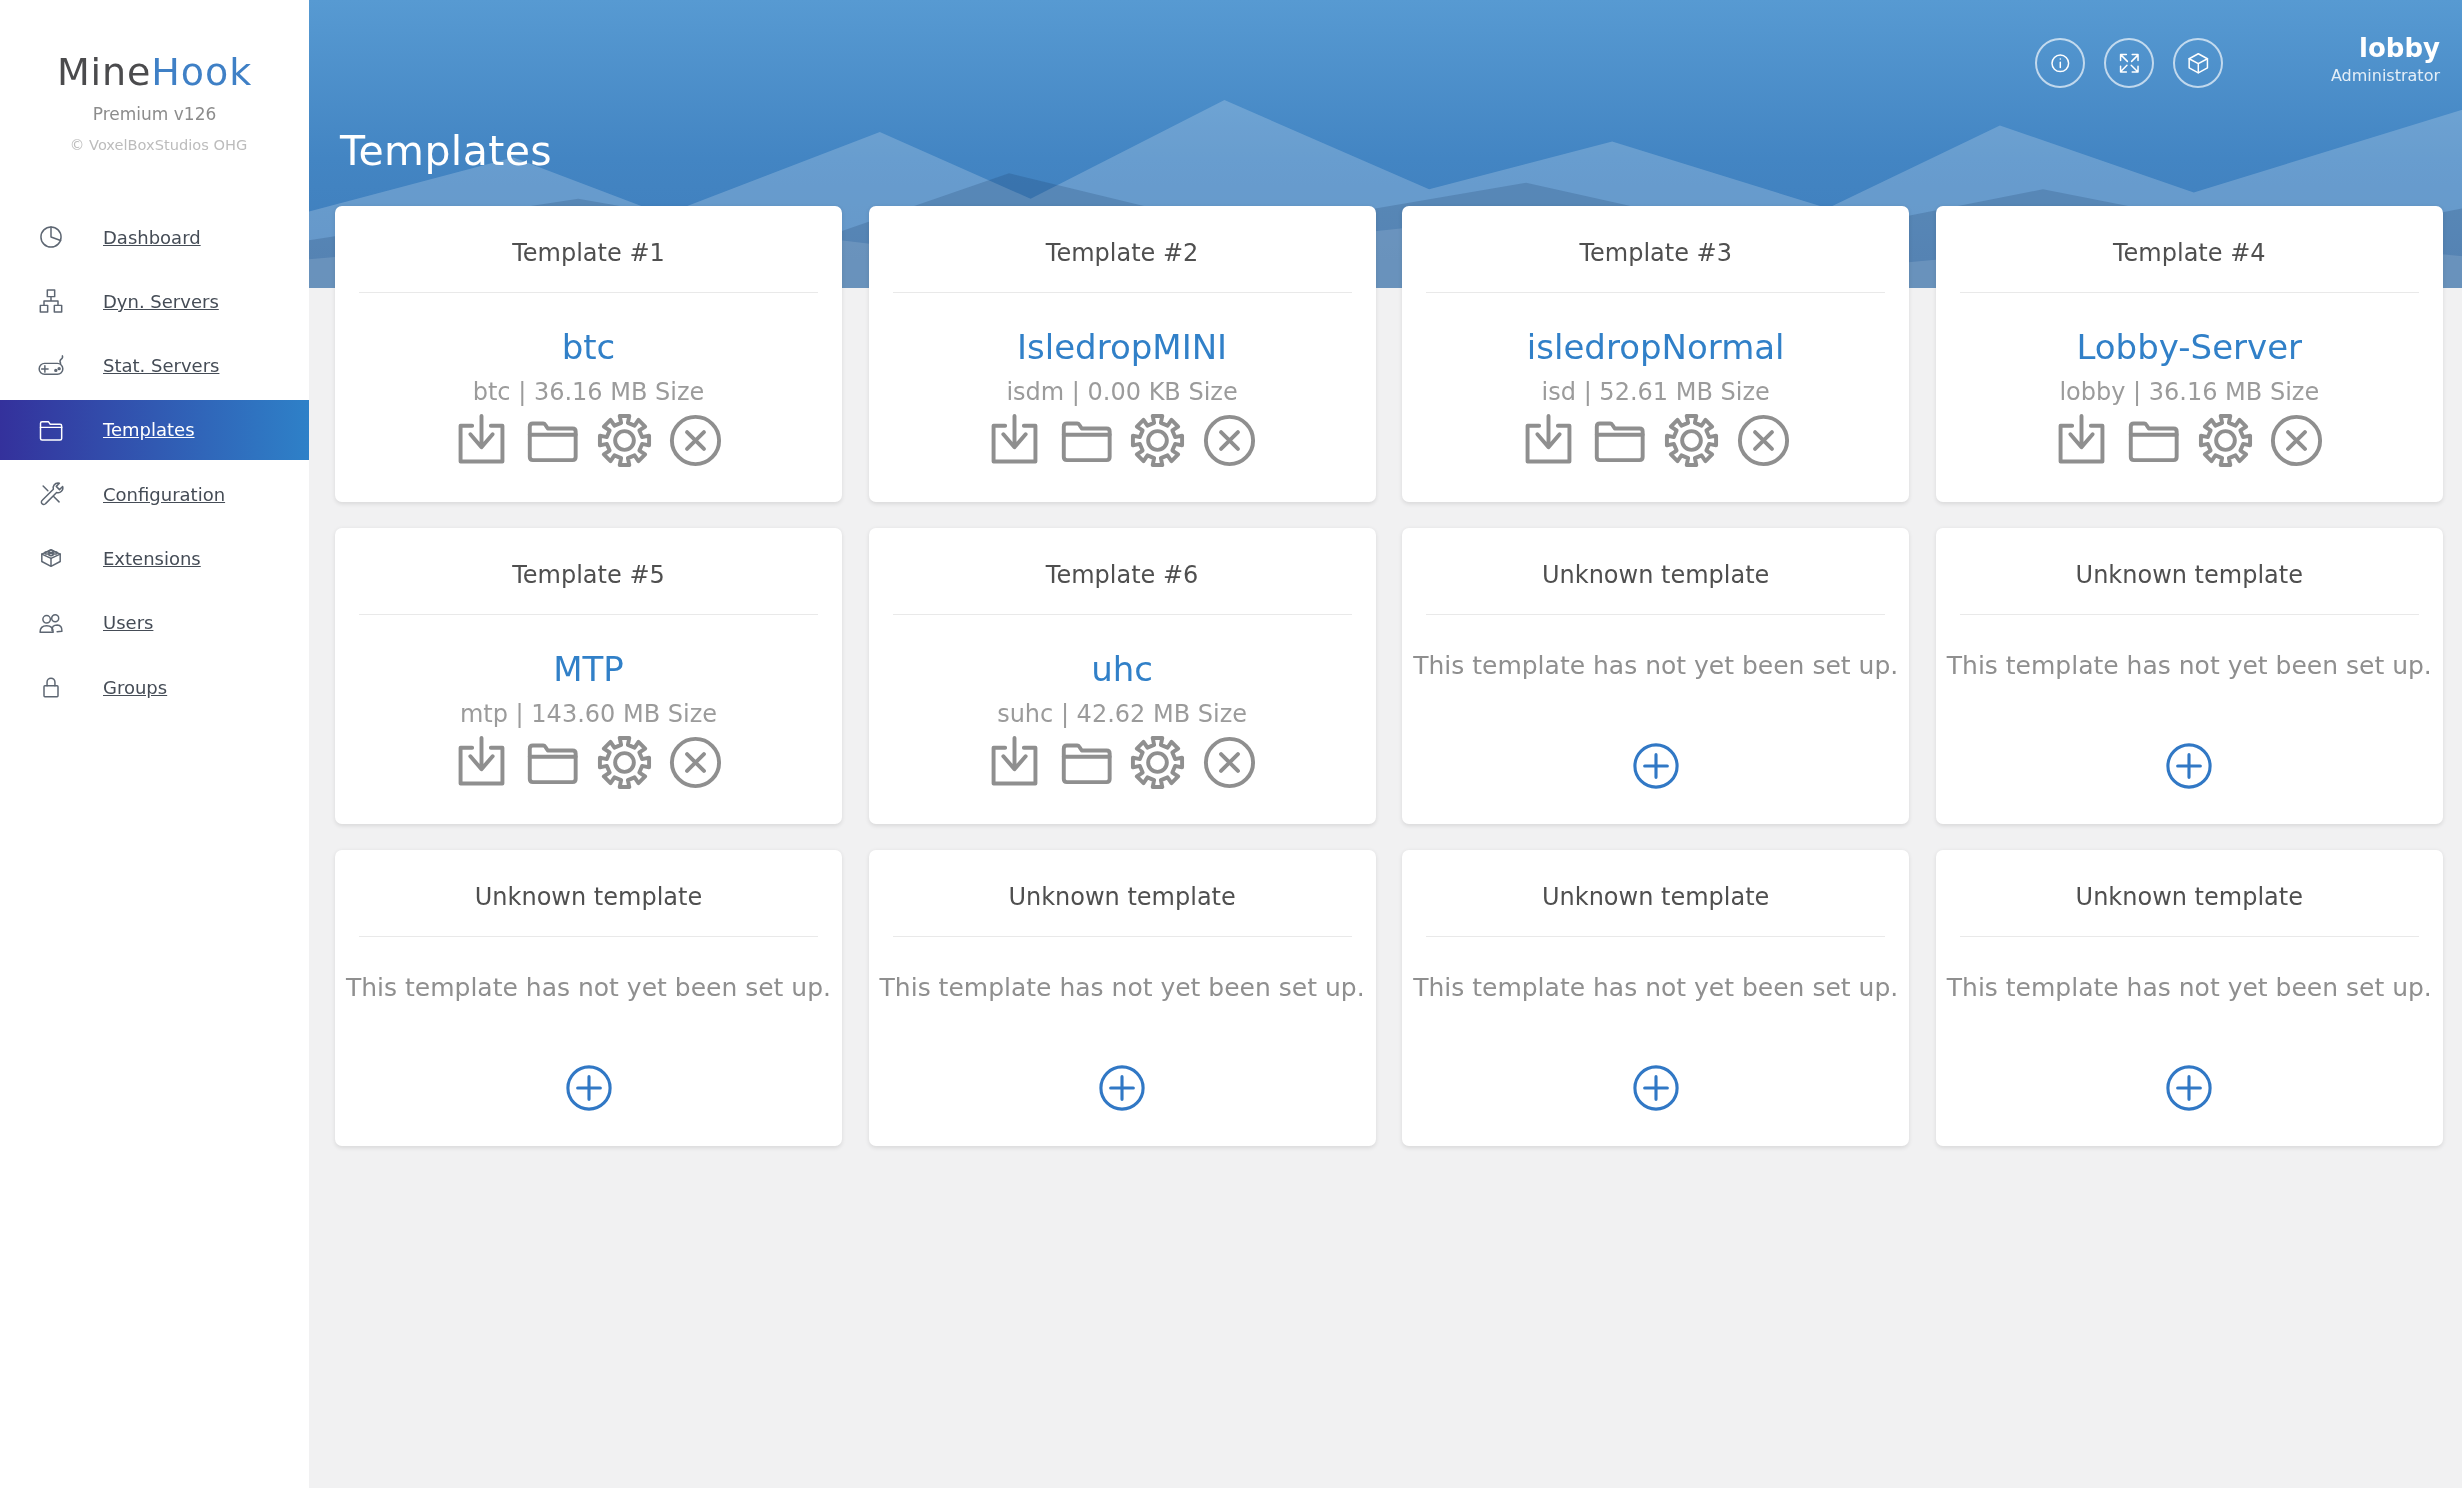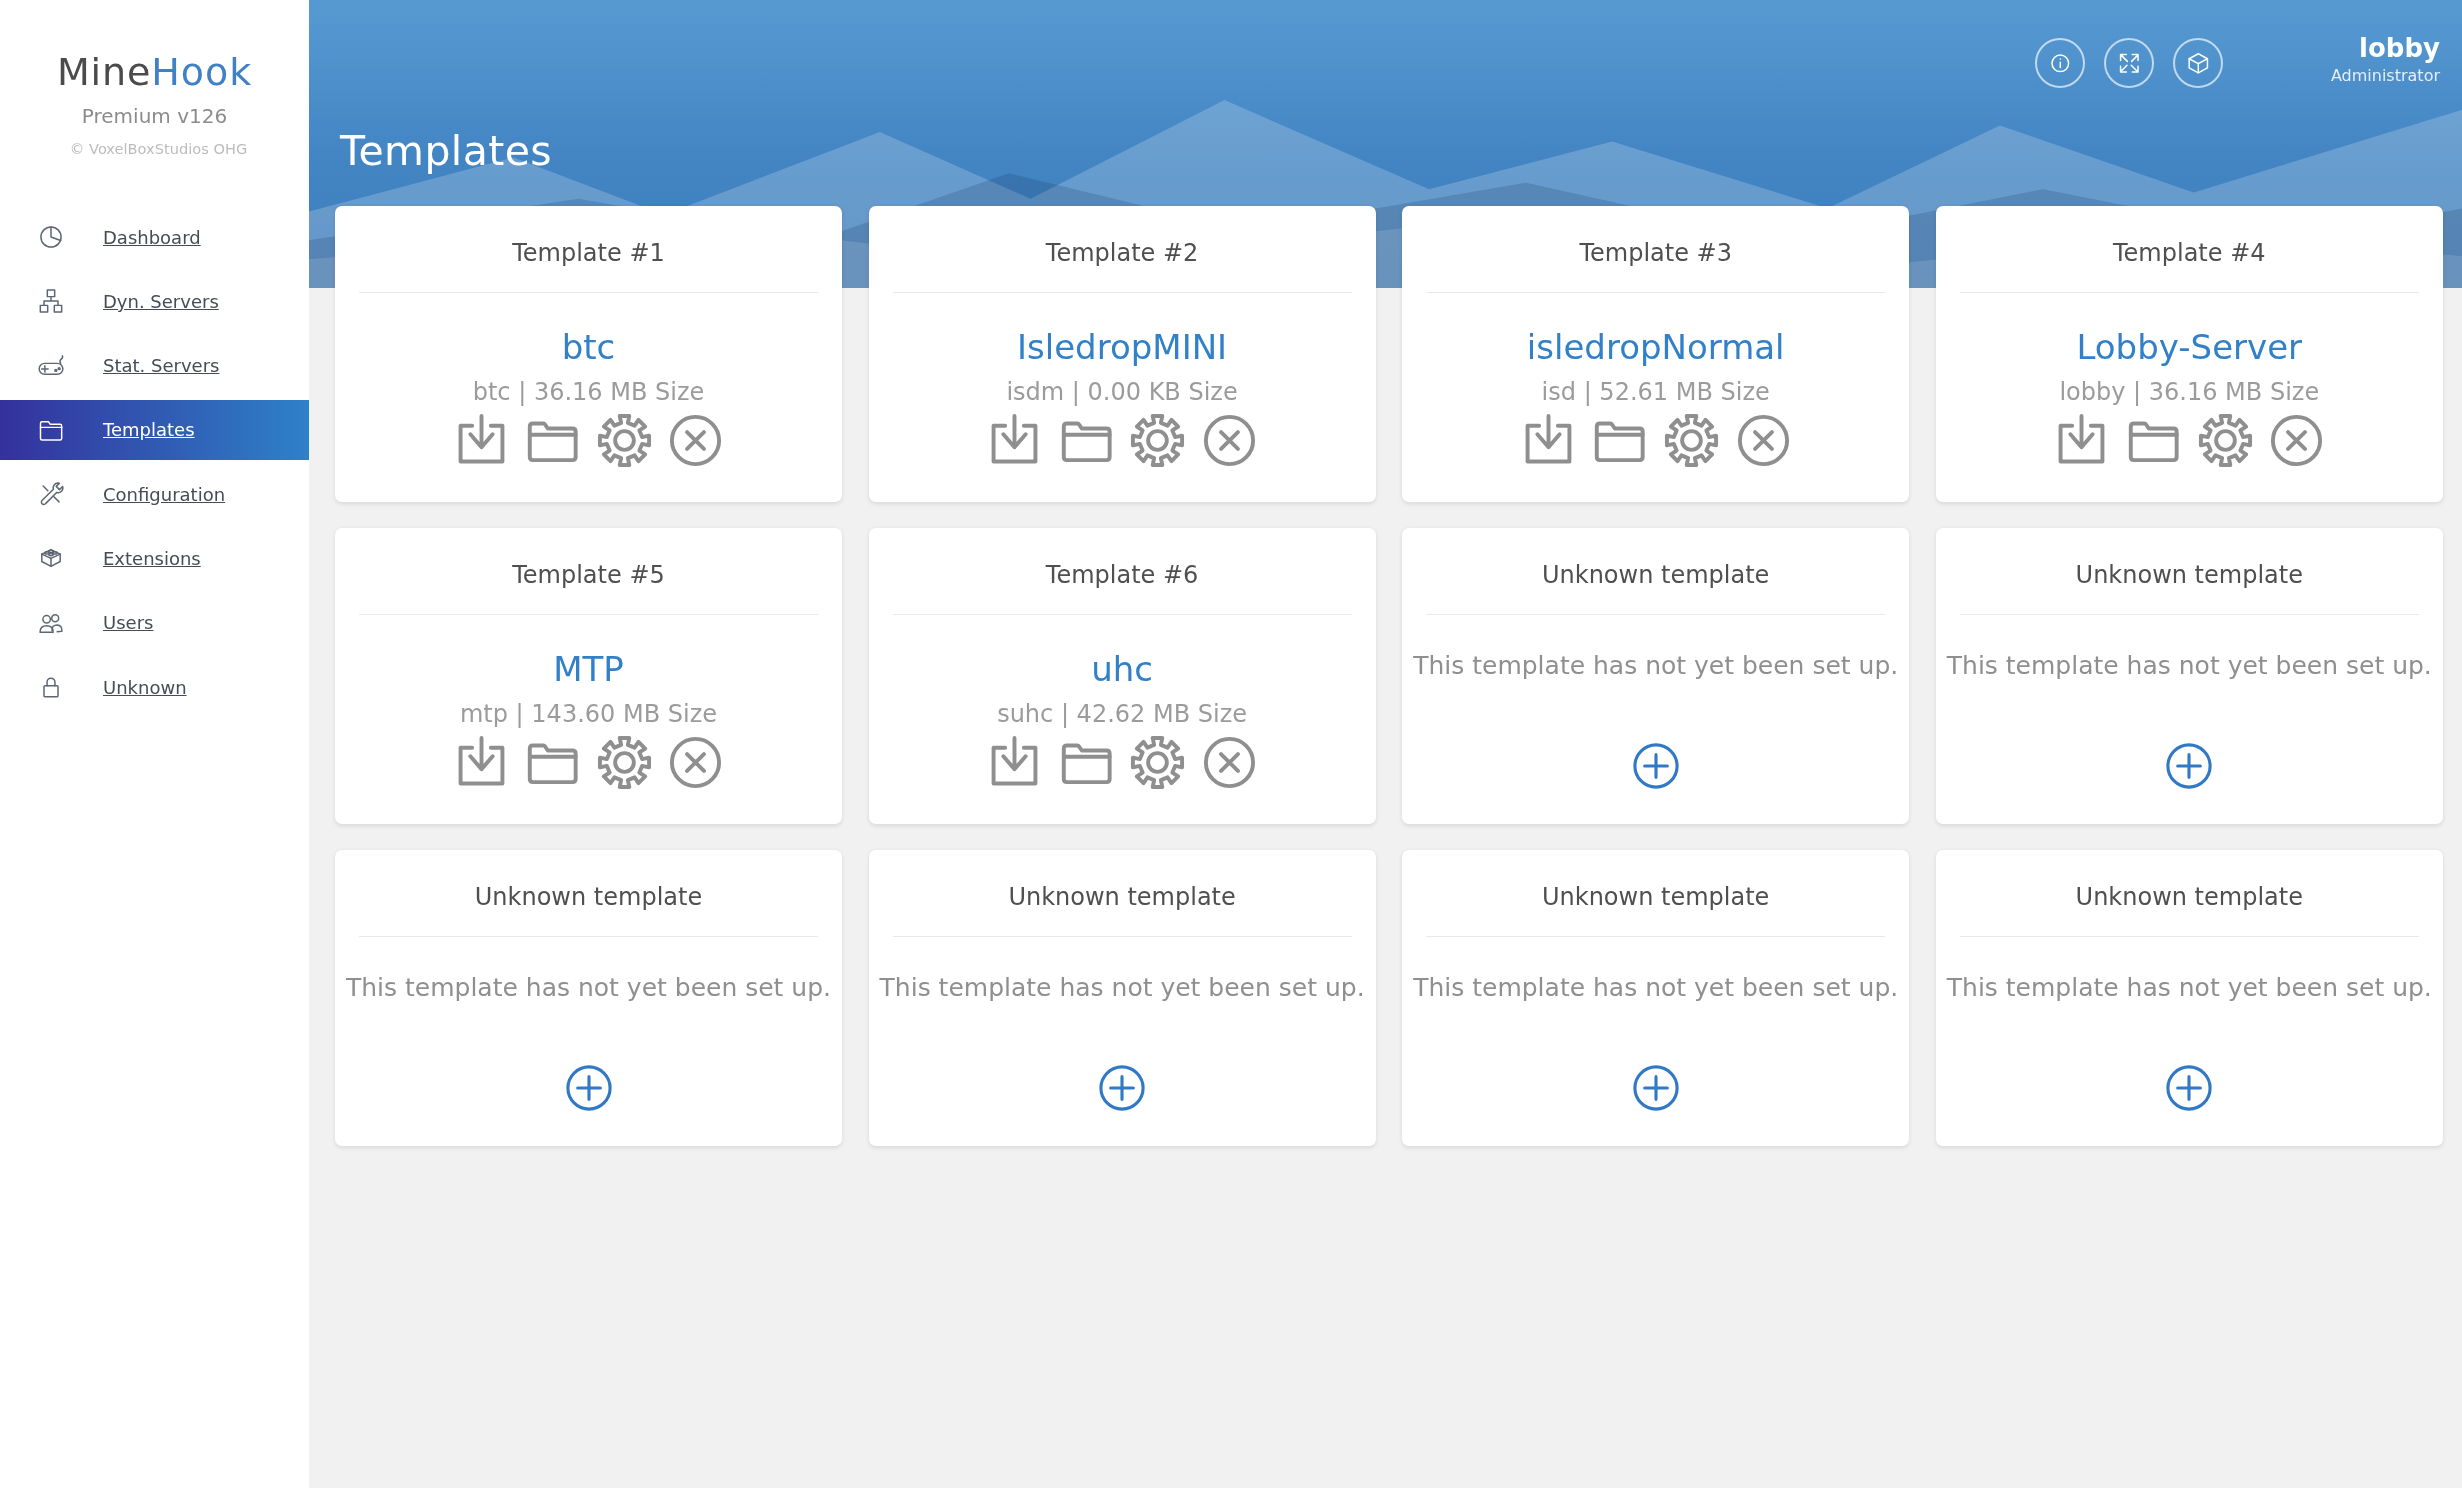--- a/index.html
+++ b/index.html
@@ -4,21 +4,21 @@
 <style>
   * { margin:0; padding:0; box-sizing:border-box; }
   html,body { width:2462px; height:1489px; overflow:hidden;
     font-family:"DejaVu Sans","Liberation Sans",sans-serif; background:#f1f1f2; }
 
   
   .sidebar { position:absolute; left:0; top:0; width:309px; height:1489px; background:#ffffff; z-index:5; }
   .brand { margin-top:50px; text-align:center; font-size:38px; letter-spacing:0.9px; }
   .brand .b1 { color:#4b4b4d; }
   .brand .b2 { color:#3f80c6; }
-  .brand-sub { margin-top:10.3px; text-align:center; font-size:20px; color:#8c8c8c; }
+  .brand-sub { margin-top:10.3px; text-align:center; font-size:17px; color:#8c8c8c; }
   .brand-copy { margin-top:12px; text-align:center; font-size:14.6px; color:#bcbcbc;margin-left:8px; }
   .nav { position:absolute; top:207px; left:0; right:0; list-style:none; }
   .nav-item { height:60px; margin-bottom:4.3px; display:flex; align-items:center; padding-left:37px; cursor:pointer; }
   .nav-icon { width:28px; height:28px; color:#5d6672; flex:0 0 28px; }
   .nav-icon svg { width:100%; height:100%; fill:none; stroke:currentColor; stroke-width:1.7; stroke-linecap:round; stroke-linejoin:round; }
   .nav-label { margin-left:38px; font-size:18px; color:#454c56;text-decoration:underline; }
   .nav-item.active { background:linear-gradient(90deg,#34319c 0%,#2e81c8 100%); }
   .nav-item.active .nav-icon { color:#ffffff; }
   .nav-item.active .nav-label { color:#ffffff; font-weight:500; }
 
@@ -121,21 +121,21 @@
             <circle cx="11" cy="11.8" r="4.3"></circle>
             <path d="M3.5 26.6 q0-7.4 7.5-7.4 q7.5 0 7.5 7.4 z"></path>
           </svg></span>
     <span class="nav-label">Users</span>
   </li>
       <li class="nav-item">
     <span class="nav-icon"><svg viewBox="0 0 32 32">
             <rect x="8" y="14.7" width="16" height="12.4" rx="1"></rect>
             <path d="M11.5 14.7 V10.4 a4.5 4.5 0 0 1 9 0 V14.7"></path>
           </svg></span>
-    <span class="nav-label">Unknown</span>
+    <span class="nav-label">Groups</span>
   </li>
     </ul>
 </aside>
 
 <main class="main">
   <header class="hero">
     <svg class="hero-mts" viewBox="0 0 1000 140" preserveAspectRatio="none">
       <path d="M0 140 L0 92 L95 58 L165 94 L265 42 L335 84 L425 22 L520 78 L605 48 L705 90 L785 38 L875 80 L1000 28 L1000 140 Z" fill="rgba(255,255,255,0.20)"></path>
       <path d="M0 140 L0 110 L125 84 L235 110 L325 68 L435 104 L565 74 L685 110 L805 78 L925 110 L1000 90 L1000 140 Z" fill="rgba(25,55,95,0.20)"></path>
       <path d="M0 140 L0 122 L185 100 L345 126 L525 100 L725 126 L885 106 L1000 120 L1000 140 Z" fill="rgba(255,255,255,0.12)"></path>

